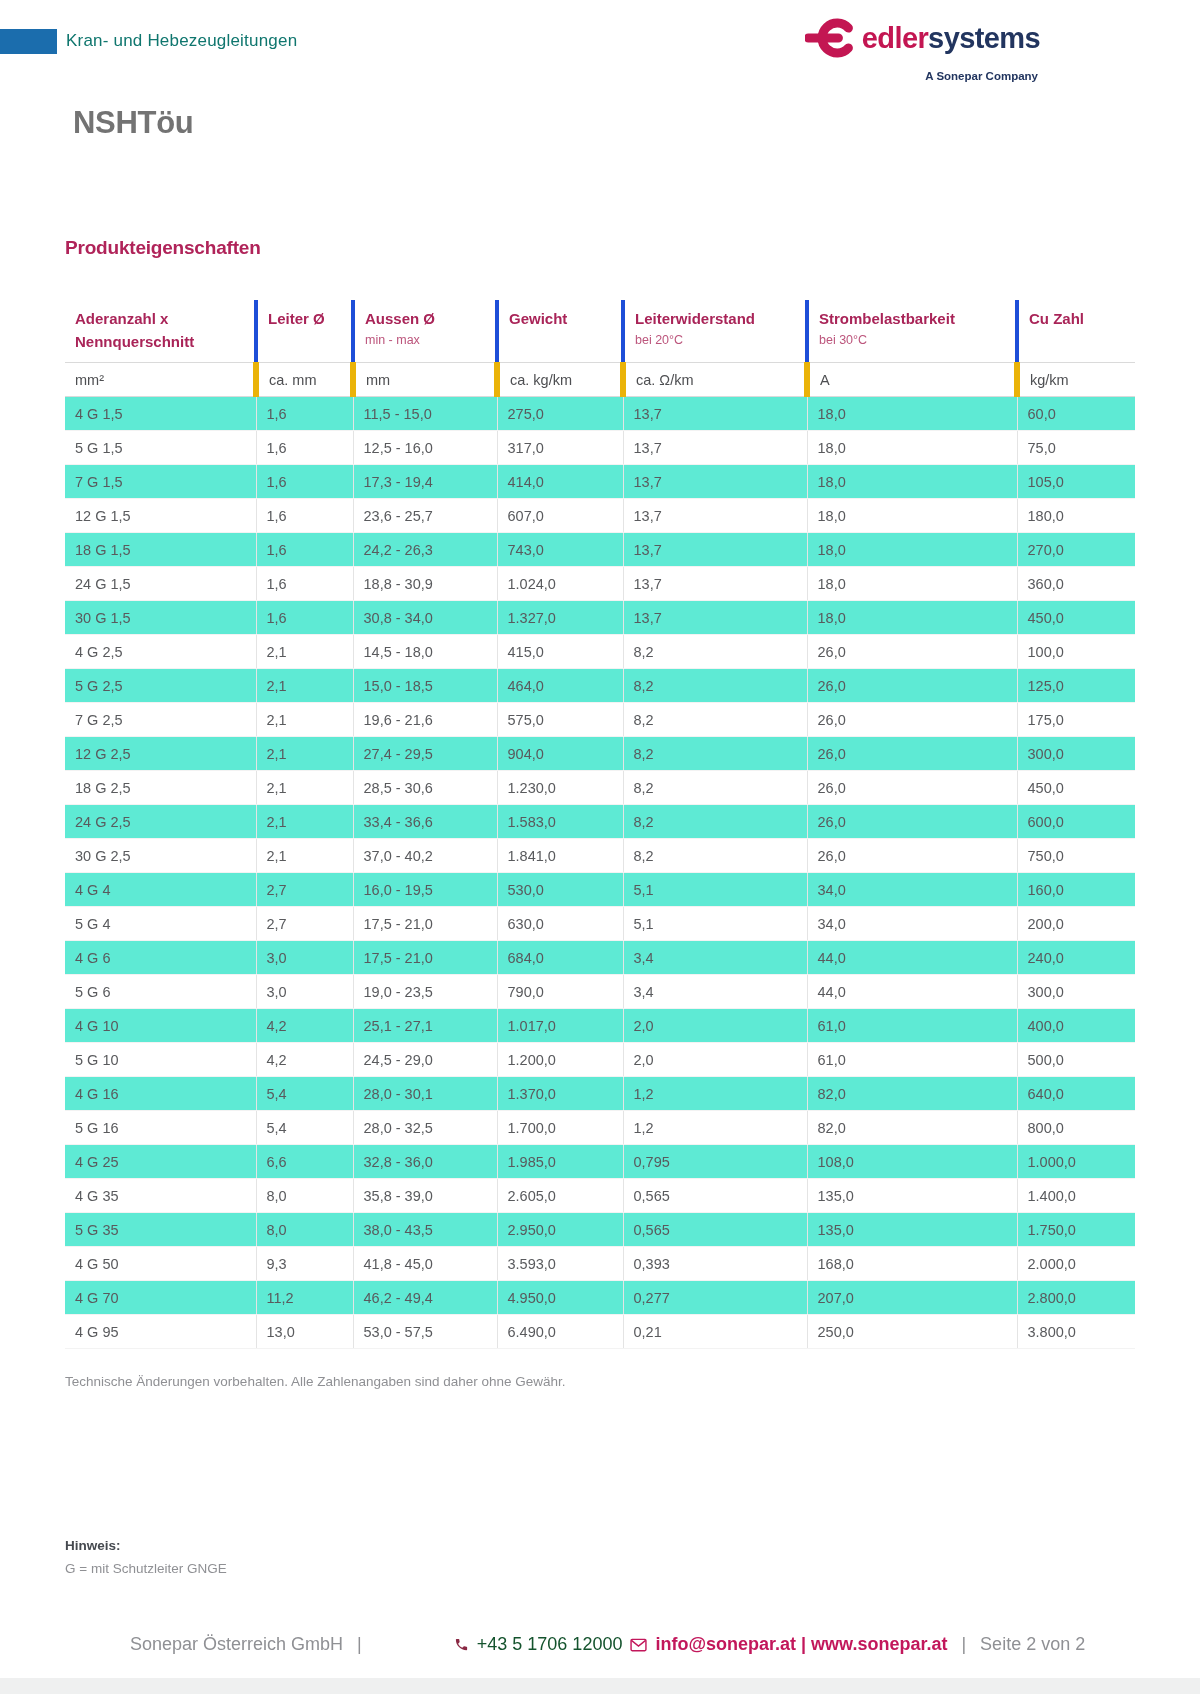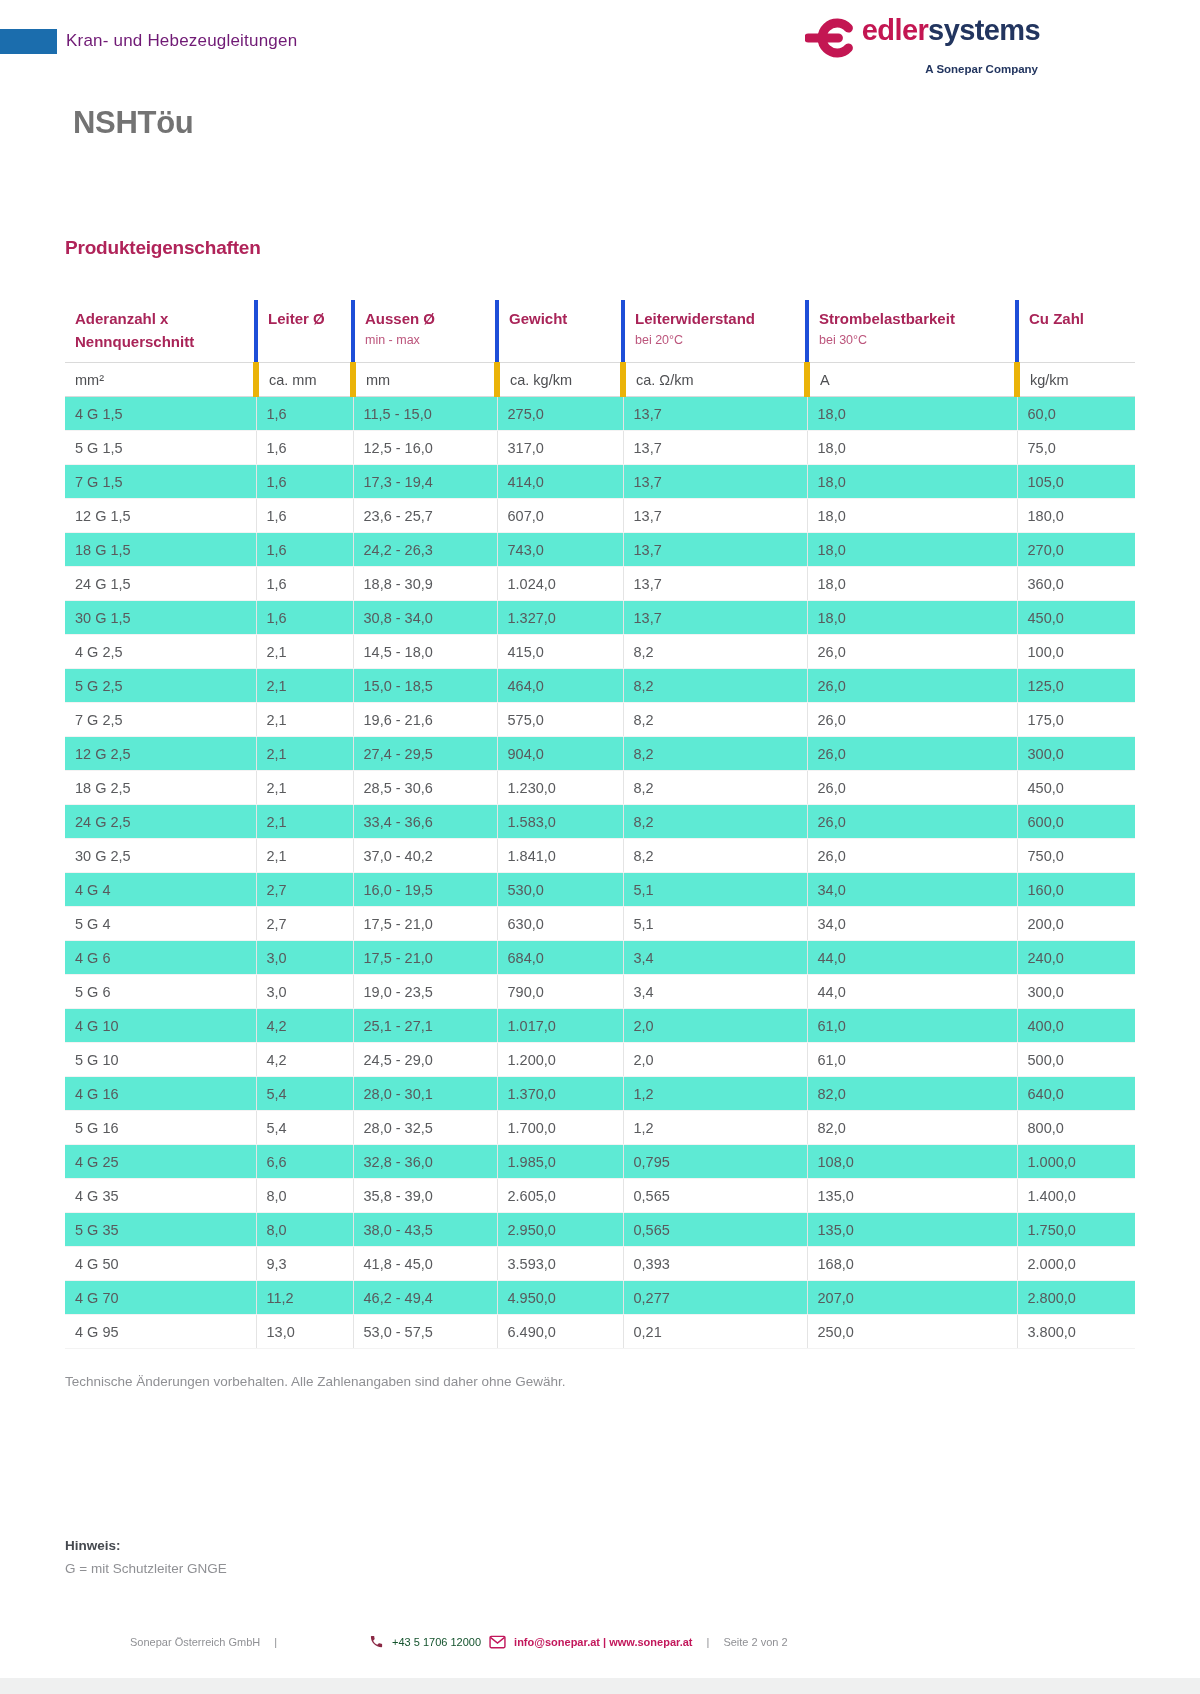--- a/index.html
+++ b/index.html
@@ -2,27 +2,27 @@
 <html><head>
 <meta charset="utf-8">
 <style>
   html,body{margin:0;padding:0;}
   body{
     width:1200px;height:1694px;position:relative;background:#ffffff;
     font-family:"Liberation Sans", sans-serif;overflow:hidden;
   }
   
   .topbar-blue{position:absolute;left:0;top:29px;width:57px;height:25px;background:#1b6dad;}
-  .category{position:absolute;left:66px;top:31px;font-size:17px;color:#701a75;letter-spacing:.2px;}
+  .category{position:absolute;left:66px;top:31px;font-size:17px;color:#0f766e;letter-spacing:.2px;}
   .logo{position:absolute;top:14px;right:160px;text-align:right;}
-  .logo-row{display:flex;align-items:flex-start;justify-content:flex-end;gap:7px;}
+  .logo-row{display:flex;align-items:center;justify-content:flex-end;gap:7px;}
   .logo-word{font-size:29px;font-weight:700;letter-spacing:-.6px;white-space:nowrap;}
   .logo-word .p1{color:#c31652;}
   .logo-word .p2{color:#22355f;}
-  .logo-tagline{font-size:11.5px;font-weight:700;color:#22355f;margin-top:1px;padding-right:2px;}
+  .logo-tagline{font-size:11.5px;font-weight:700;color:#22355f;margin-top:8px;padding-right:2px;}
   
   .page-title{position:absolute;left:65px;top:97px;margin:8px;font-size:31px;font-weight:700;color:#737373;letter-spacing:-.3px;text-align:right;}
   .section-title{position:absolute;left:65px;top:237px;margin:0;font-size:19px;font-weight:700;color:#b02359;letter-spacing:-.2px;}
   
   .table-wrap{position:absolute;left:65px;top:300px;width:1070px;}
   table{border-collapse:collapse;width:1070px;table-layout:fixed;}
   col.c1{width:191px}col.c2{width:97px}col.c3{width:144px}col.c4{width:126px}
   col.c5{width:184px}col.c6{width:210px}col.c7{width:118px}
   th{text-align:left;vertical-align:top;padding:8px 6px 9px 10px;border-right:4px solid #1d4ed8;}
   th:last-child{border-right:none;}
@@ -36,21 +36,21 @@
     border-right:1px solid #e4e4e4;border-bottom:1px solid #f3f3f3;}
   tbody td:last-child{border-right:none;}
   tbody tr.shaded{background:#5eead4;}
   
   .disclaimer{position:absolute;left:65px;top:1374px;font-size:13.5px;color:#8f9094;}
   .hint{position:absolute;left:65px;top:1538px;}
   .hint-label{font-size:13.5px;font-weight:700;color:#45494f;}
   .hint-text{font-size:13.5px;color:#8f9094;margin-top:8px;}
   
   .footer{position:absolute;left:0;top:1634px;width:1200px;display:flex;align-items:center;
-    font-size:11px;color:#8f9094;white-space:nowrap;}
+    font-size:18px;color:#8f9094;white-space:nowrap;}
   .footer .company{margin-left:130px;}
   .footer .sep1{margin-left:14px;}
   .footer .cluster{margin-left:92px;display:flex;align-items:center;gap:8px;}
   .phone-number{color:#14532d;}
   .mail-links{color:#c2175b;font-weight:700;}
   .footer .sep2{margin-left:6px;margin-right:6px;}
   .icon{display:inline-flex;align-items:center;}
   .bottom-band{position:absolute;left:0;bottom:0;width:1200px;height:16px;background:#eff0f0;}
 </style>
 </head>

